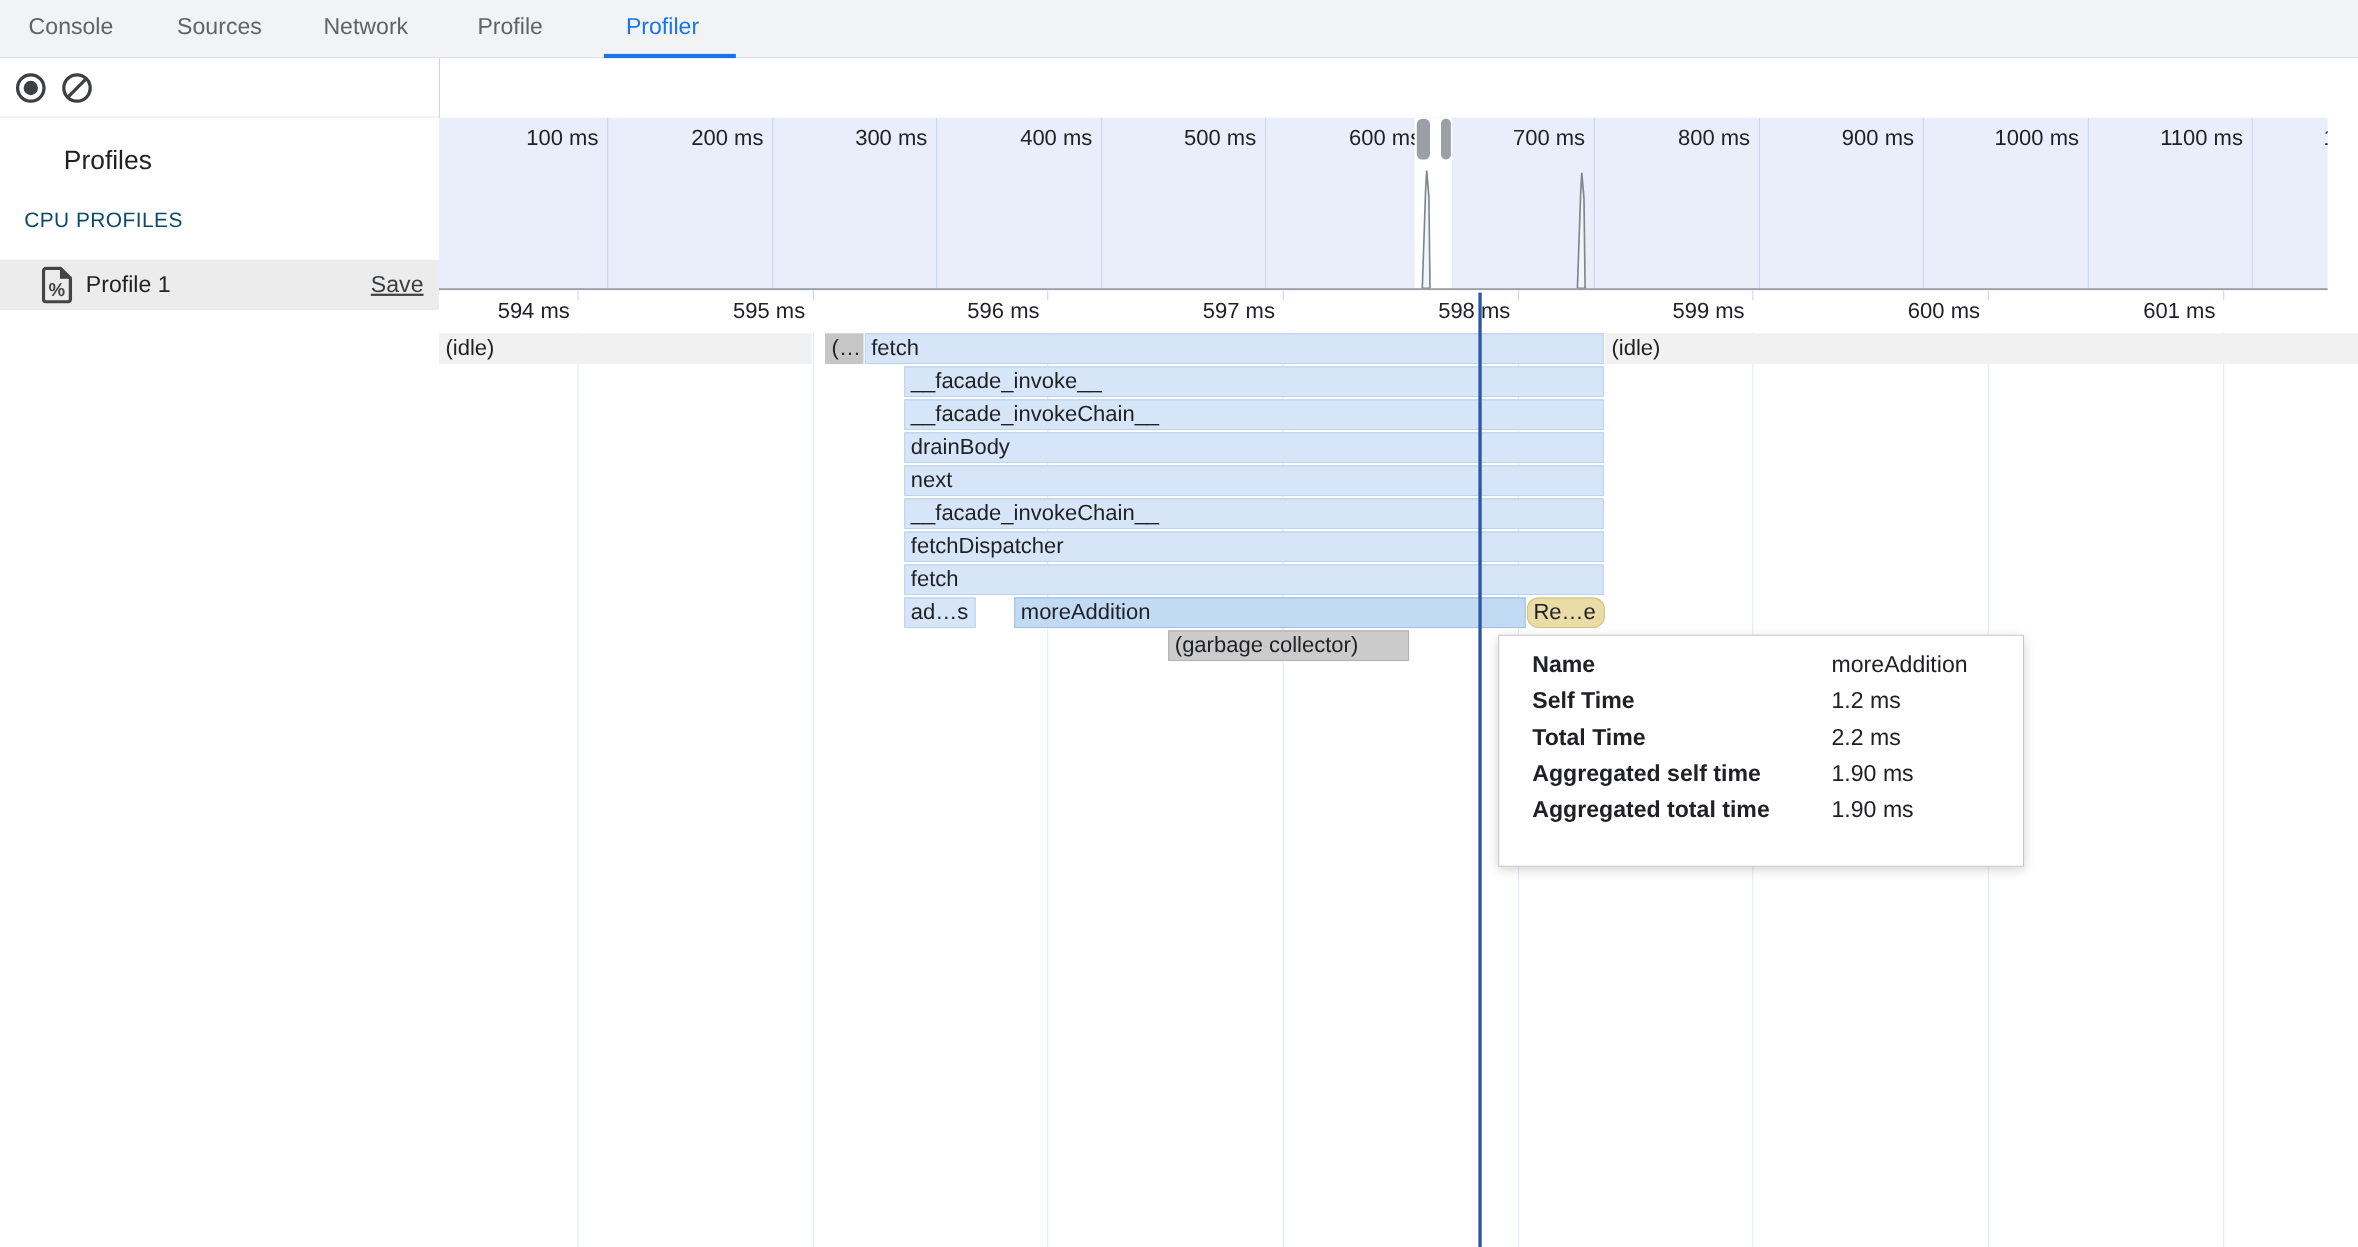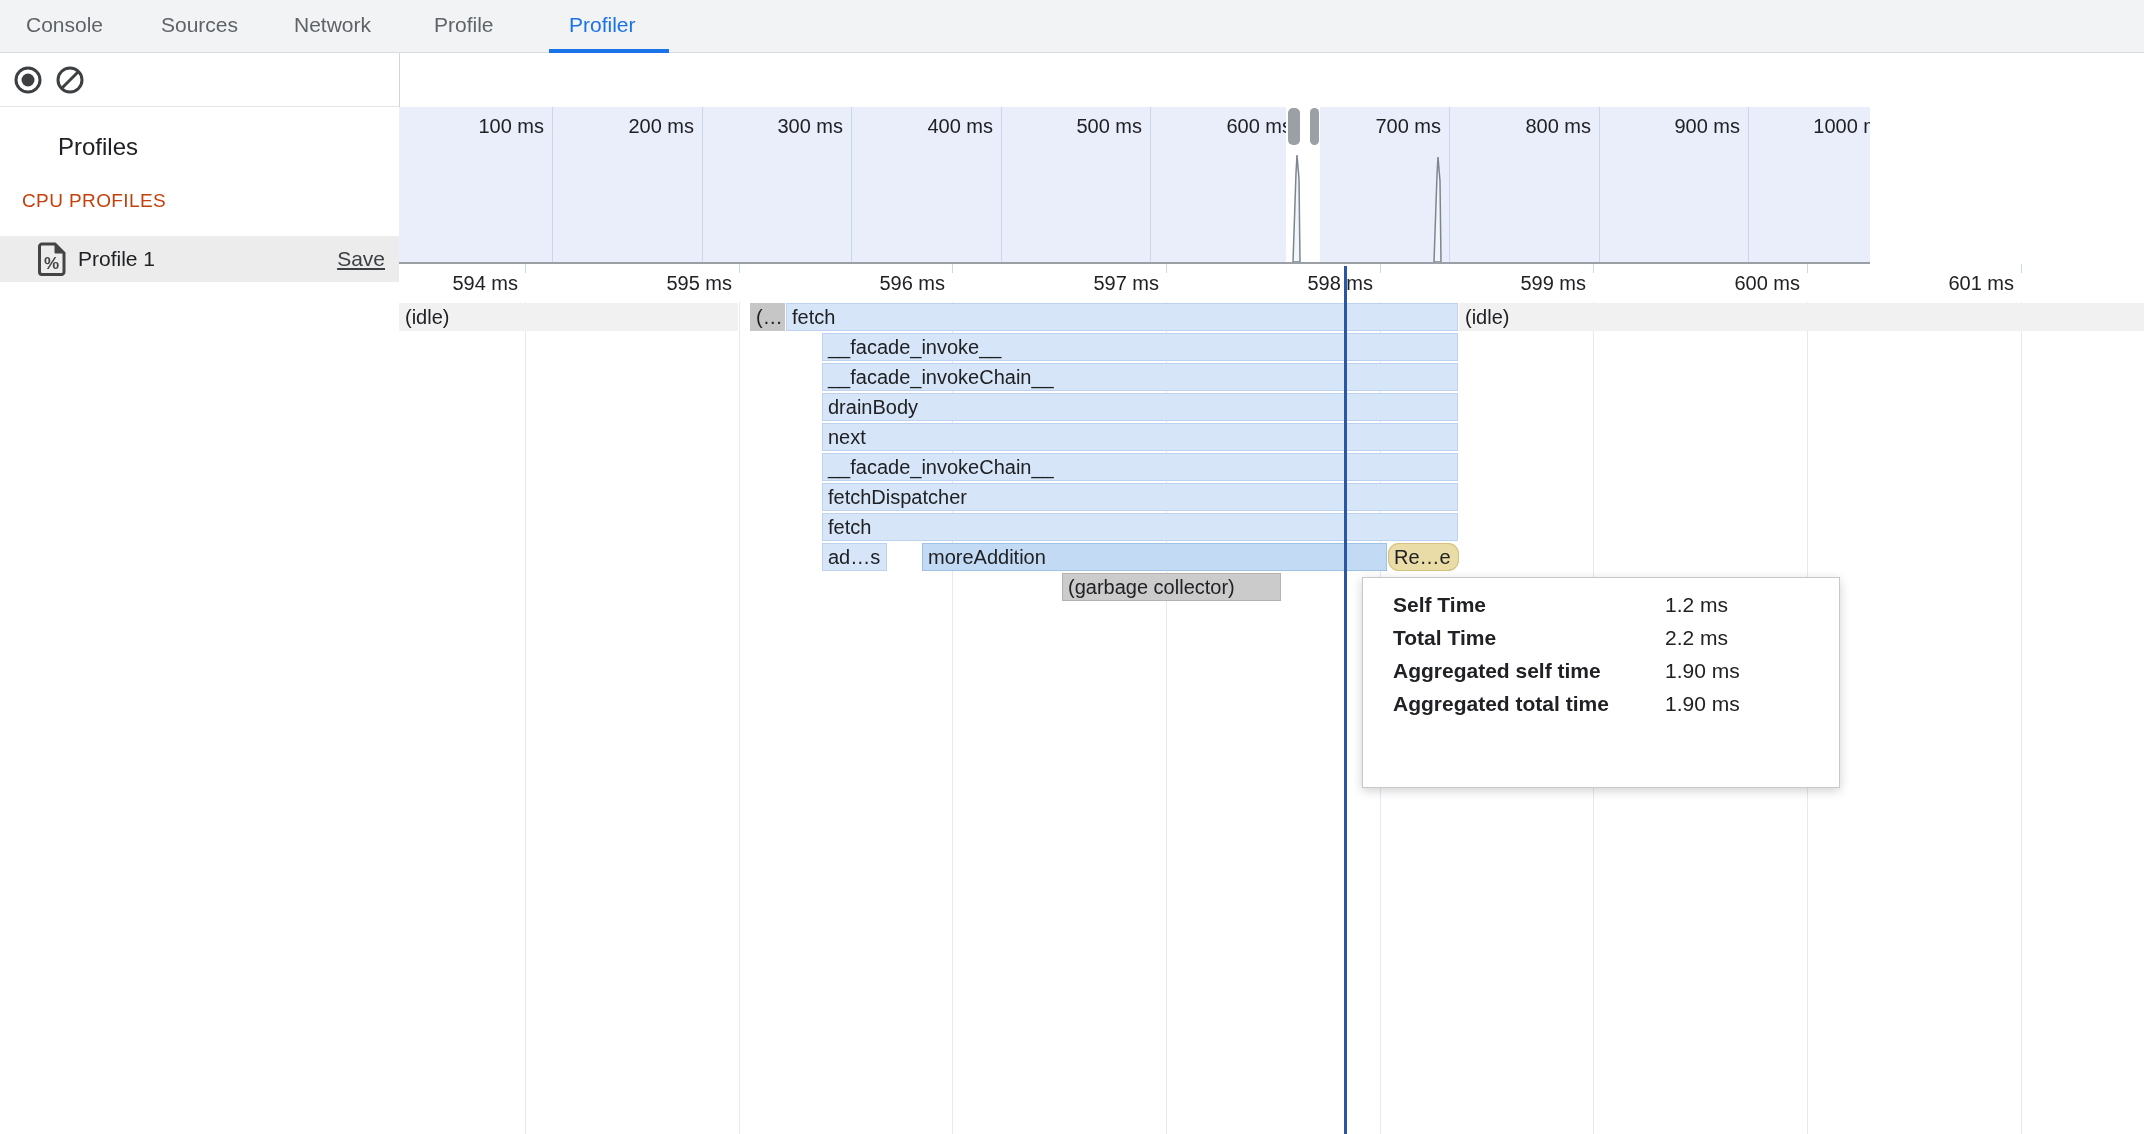--- a/index.html
+++ b/index.html
@@ -18,28 +18,28 @@
   .icon-btn { position:absolute; top:12px; width:30px; height:30px; }
   .vsep { position:absolute; left:399px; top:53px; width:1px; height:1081px; background:#d4d4d4; }
   .chart-select { position:absolute; left:417px; top:60px; width:230px; height:36px; }
   .chart-select .lbl { position:absolute; left:4px; top:0; font-size:21px; line-height:36px; color:#202124; }
   .chart-select .caret { position:absolute; right:8px; top:14px; width:0; height:0;
     border-left:9px solid transparent; border-right:9px solid transparent; border-top:11px solid #5f6368; }
 
   
   .sidebar { position:absolute; left:0; top:107px; width:399px; height:1027px; background:#fff; }
   .sb-heading { position:absolute; left:22px; top:128px; font-size:24px; color:#202124;margin-left:36px; }
-  .sb-section { position:absolute; left:22px; top:188px; font-size:19px; color:#c2410c; letter-spacing:0.4px; }
+  .sb-section { position:absolute; left:22px; top:188px; font-size:19px; color:#0c4a6e; letter-spacing:0.4px; }
   .sb-row { position:absolute; left:0; top:129px; width:399px; height:46px; background:#ececec; }
   .sb-row .doc-icon { position:absolute; left:38px; top:6px; }
   .sb-row .name { position:absolute; left:78px; top:0; font-size:21px; line-height:46px; color:#202124; }
   .sb-row .save { position:absolute; right:14px; top:0; font-size:21px; line-height:46px; color:#3c4043; text-decoration:underline; cursor:pointer; }
 
   
-  .overview { position:absolute; left:399px; top:107px; width:1471px; height:157px; background:#e9eefa; overflow:hidden; }
+  .overview { position:absolute; left:399px; top:107px; width:1717px; height:157px; background:#e9eefa; overflow:hidden; }
   .ov-grid { position:absolute; top:0; width:1px; height:157px; background:#c8d6ef; }
   .ov-label { position:absolute; top:5px; width:120px; height:28px; line-height:28px; font-size:20px; color:#202124; text-align:right; }
   .ov-selection { position:absolute; left:887px; top:0; width:34px; height:157px; background:#ffffff; }
   .ov-handle { position:absolute; top:1px; height:37px; background:#9aa0a6; border-radius:5px; }
   .ov-baseline { position:absolute; left:0; top:155px; width:1745px; height:2px; background:#9aa0a6; }
 
   
   .ruler { position:absolute; left:399px; top:264px; width:1745px; height:38px; background:#fff; overflow:hidden; }
   .ruler-tick { position:absolute; top:0; width:1px; height:9px; background:#c9d7ee; }
   .ruler-label { position:absolute; top:6px; width:110px; height:26px; line-height:26px; font-size:20px; color:#202124; text-align:right; }
@@ -199,20 +199,23 @@
     <div class="block b-sel" style="left:523px; top:241px; width:465px">moreAddition</div>
     <div class="block b-yellow" style="left:989px; top:241px; width:71px">Re…e</div>
 
     <div class="block b-gray" style="left:663px; top:271px; width:219px">(garbage collector)</div>
   </div>
 
   <div class="playhead"></div>
 
   <div class="tooltip">
     <div class="tt-row">
+      <span class="k">Name</span><span class="v">moreAddition</span>
+    </div>
+    <div class="tt-row">
       <span class="k">Self Time</span><span class="v">1.2 ms</span>
     </div>
     <div class="tt-row">
       <span class="k">Total Time</span><span class="v">2.2 ms</span>
     </div>
     <div class="tt-row">
       <span class="k">Aggregated self time</span><span class="v">1.90 ms</span>
     </div>
     <div class="tt-row">
       <span class="k">Aggregated total time</span><span class="v">1.90 ms</span>

